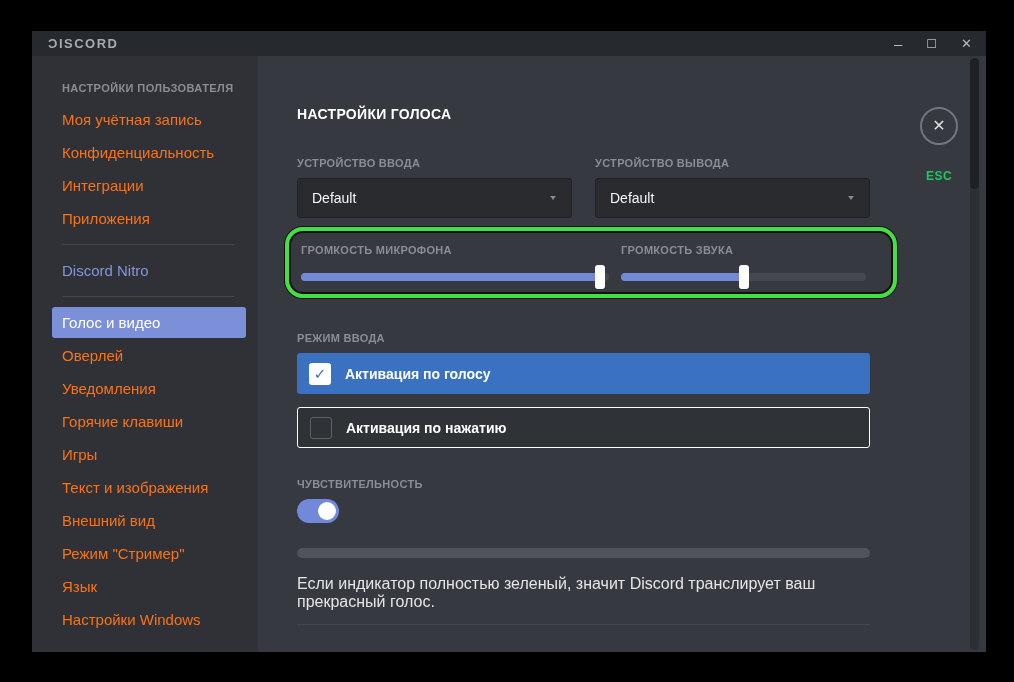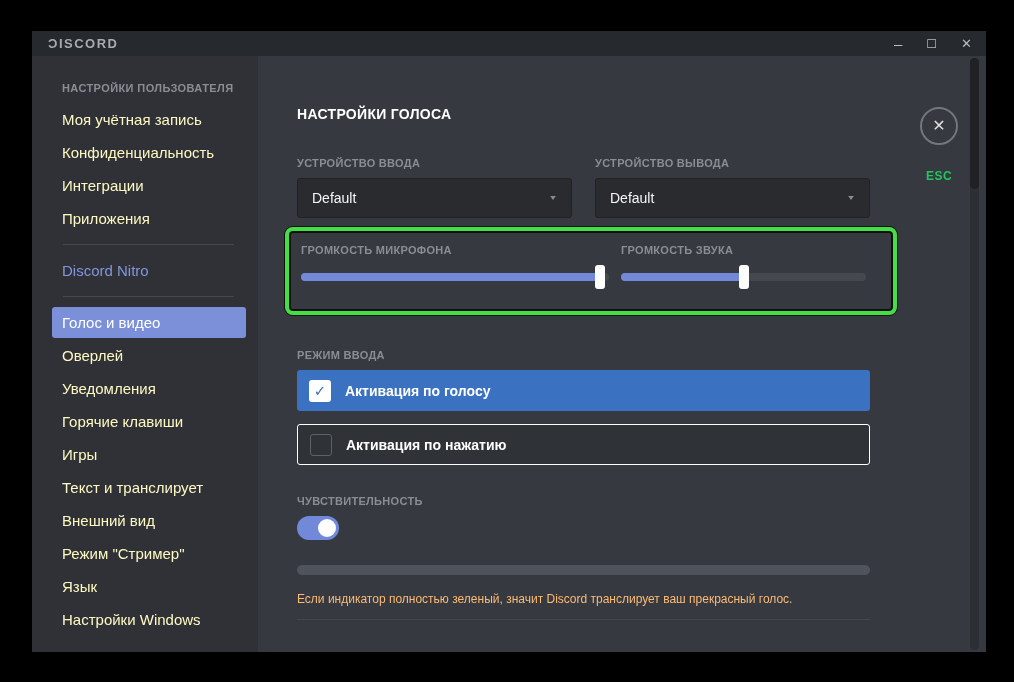--- a/index.html
+++ b/index.html
@@ -18,21 +18,21 @@
   .win-btn.min { font-size:15px; }
   .win-btn.max { font-size:12px; }
 
   
   .app-body { flex:1; display:flex; min-height:0; }
 
   
   .sidebar { width:226px; flex:0 0 226px; background:#2f3136; padding-top:18px; overflow:hidden; }
   .side-header { color:#898e94; font-size:11px; font-weight:bold; letter-spacing:.4px;
     padding:8px 10px 8px 30px; text-transform:uppercase; }
-  .side-item { color:#fef9c3; font-size:15px; padding:7px 10px; margin:2px 12px 2px 20px;
+  .side-item { color:#f97316; font-size:15px; padding:7px 10px; margin:2px 12px 2px 20px;
     border-radius:3px; cursor:pointer; }
   .side-item.selected { background:#7c90da; color:#fff; }
   .side-item.nitro { color:#8296dd; }
   .side-divider { height:1px; background:#44474d; margin:10px 24px 10px 31px; }
 
   
   .main { flex:1; position:relative; background:#36393f; min-width:0; }
   .content { position:absolute; left:39px; top:50px; width:573px; }
 
   .page-title { color:#fff; font-size:14px; font-weight:bold; letter-spacing:.3px;
@@ -42,21 +42,21 @@
 
   .device-grid { display:grid; grid-template-columns:1fr 1fr; column-gap:23px; }
   .select { height:40px; background:#292b2f; border:1px solid #202225; border-radius:3px;
     display:flex; align-items:center; justify-content:space-between; padding:0 12px 0 14px;
     cursor:pointer; }
   .select .value { color:#f6f6f7; font-size:14px; }
   .select .chev { color:#8a8e94; font-size:12px; }
 
   
   .highlight-box { position:relative; margin:9px -27px 0 -12px; border:4px solid #43e043;
-    border-radius:8px; padding:13px 27px 22px 12px; box-shadow:0 0 0 2px #101010 inset, 0 0 0 1px #101010; }
+    border-radius:18px; padding:13px 27px 5px 12px; box-shadow:0 0 0 2px #101010 inset, 0 0 0 1px #101010; }
   .slider-grid { display:grid; grid-template-columns:308px 1fr; column-gap:12px; }
   .slider { position:relative; height:24px; margin-top:3px; }
   .slider .track { position:absolute; left:0; right:0; top:8px; height:8px;
     background:#45484e; border-radius:4px; }
   .slider .fill { position:absolute; left:0; top:8px; height:8px;
     background:#7289da; border-radius:4px; }
   .slider .thumb { position:absolute; top:0; width:10px; height:24px; background:#fff;
     border-radius:3px; transform:translateX(-50%); cursor:grab; }
 
   
@@ -77,21 +77,21 @@
   .sens-label { margin-top:30px; }
   .sens-row { display:flex; align-items:center; justify-content:space-between; margin-top:2px; }
   .sens-text { color:#fff; font-size:15px; font-weight:bold; }
   .toggle { position:relative; width:42px; height:24px; border-radius:12px; background:#72767d;
     flex:0 0 42px; cursor:pointer; }
   .toggle.on { background:#7289da; }
   .toggle .knob { position:absolute; top:3px; left:3px; width:18px; height:18px;
     border-radius:50%; background:#fff; }
   .toggle.on .knob { left:auto; right:3px; }
   .meter { height:10px; background:#4f545c; border-radius:5px; margin-top:25px; }
-  .hint { color:#fdba74; font-size:12px; margin-top:17px; }
+  .hint { color:#e5e5e5; font-size:16px; margin-top:17px; }
   .bottom-divider { height:1px; background:#44474d; margin-top:13px; }
 
   
   .esc-wrap { position:absolute; left:651px; top:51px; width:60px; text-align:center; }
   .esc-circle { width:38px; height:38px; border:2px solid #72767d; border-radius:50%;
     margin:0 auto; display:flex; align-items:center; justify-content:center; cursor:pointer; }
   .esc-x { color:#dcddde; font-size:16px; line-height:1; }
   .esc-label { color:#22c55e; font-size:12px; font-weight:bold; margin-top:24px; letter-spacing:.5px; }
 
   
@@ -123,21 +123,21 @@
       <div class="side-item">Интеграции</div>
       <div class="side-item">Приложения</div>
       <div class="side-divider"></div>
       <div class="side-item nitro">Discord Nitro</div>
       <div class="side-divider"></div>
       <div class="side-item selected">Голос и видео</div>
       <div class="side-item">Оверлей</div>
       <div class="side-item">Уведомления</div>
       <div class="side-item">Горячие клавиши</div>
       <div class="side-item">Игры</div>
-      <div class="side-item">Текст и транслирует</div>
+      <div class="side-item">Текст и изображения</div>
       <div class="side-item">Внешний вид</div>
       <div class="side-item">Режим "Стример"</div>
       <div class="side-item">Язык</div>
       <div class="side-item">Настройки Windows</div>
     </div>
 
     <div class="main">
 
       <div class="content">
 

